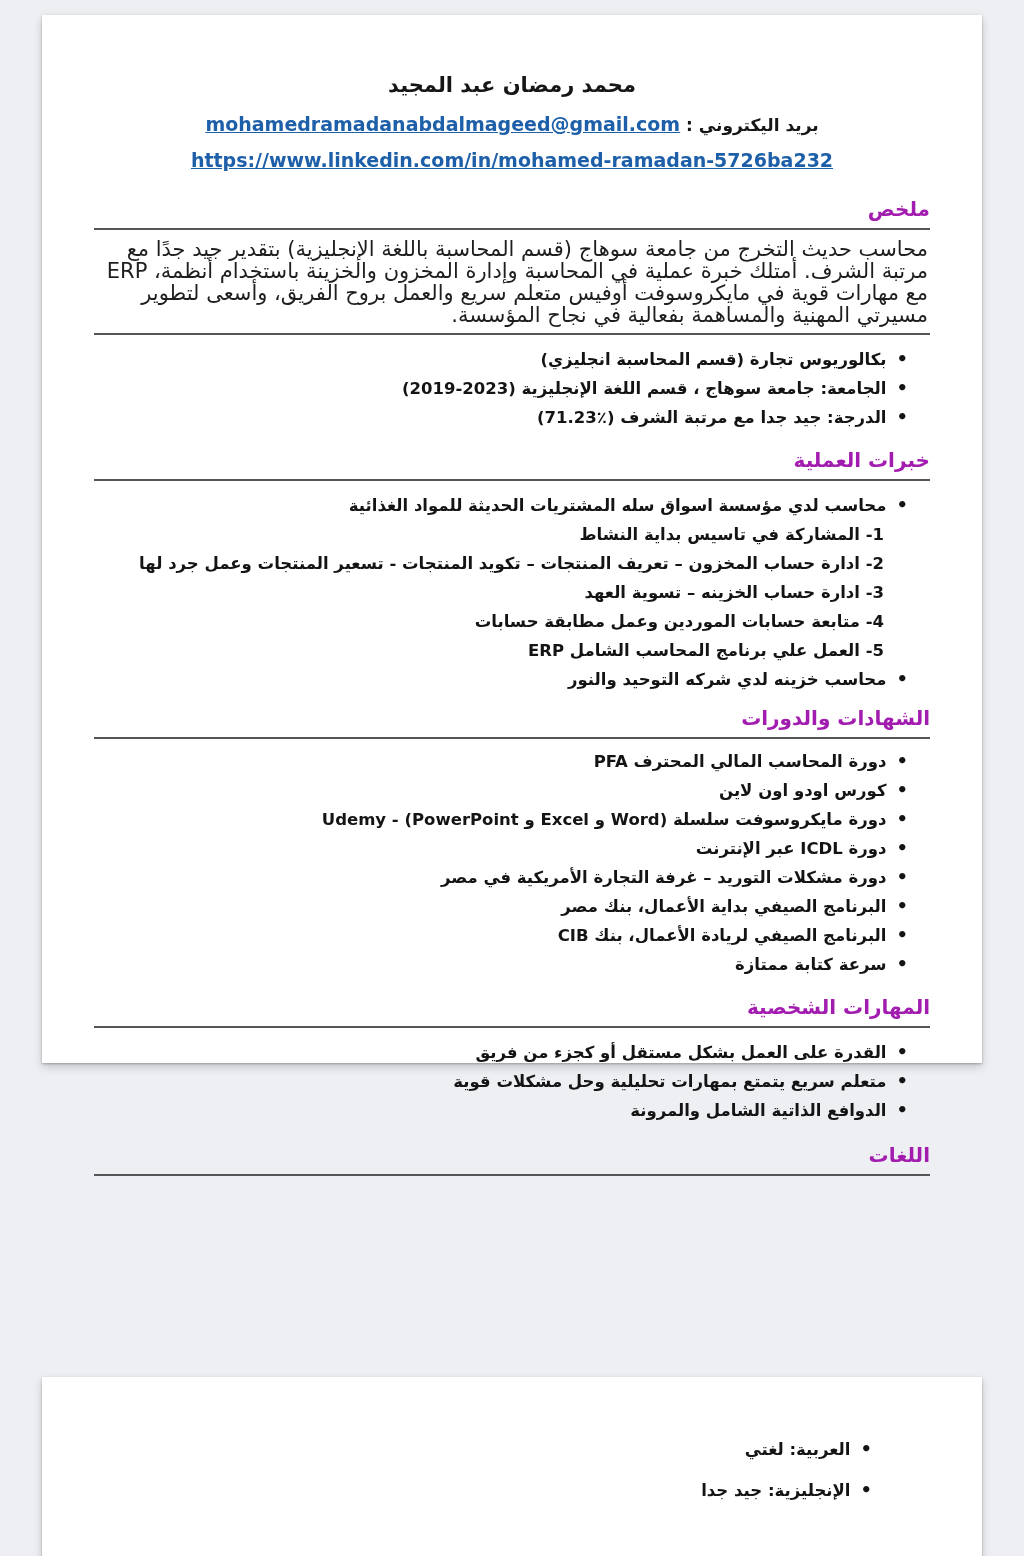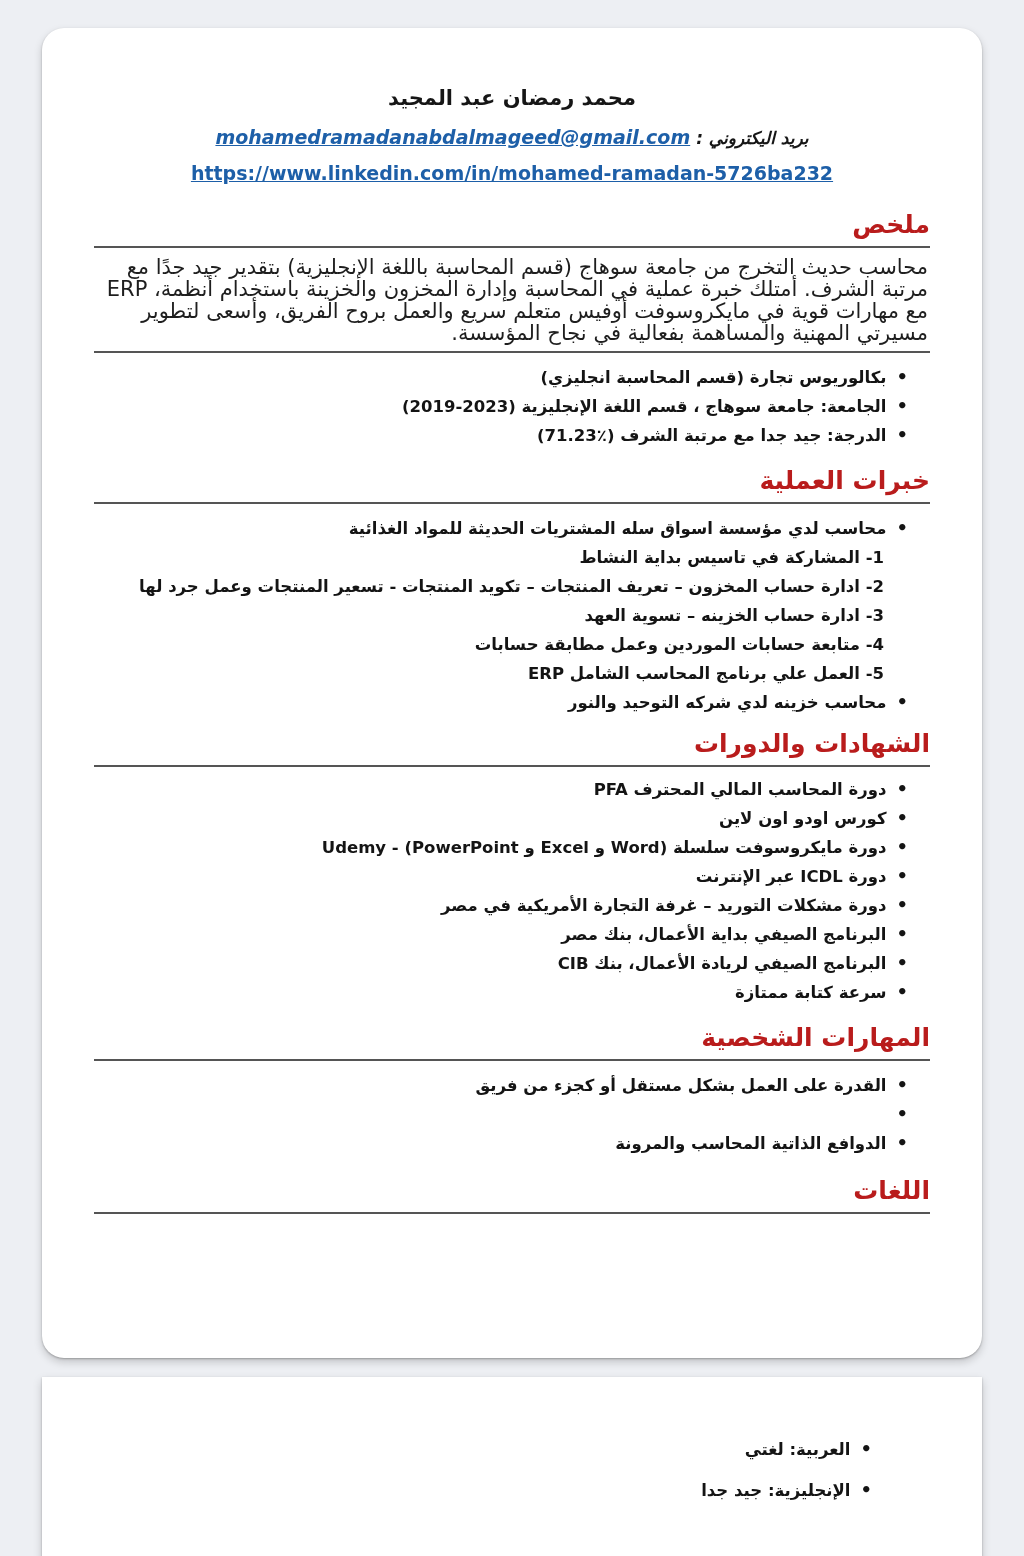--- a/index.html
+++ b/index.html
@@ -8,31 +8,31 @@
     background:#edeff3;
     overflow:hidden;
     font-family:"DejaVu Sans",sans-serif;
     position:relative;
   }
   .page{
     position:absolute;left:42px;width:940px;background:#ffffff;
     box-shadow:0 1px 2px rgba(0,0,0,.25),0 4px 9px rgba(0,0,0,.18);
     direction:rtl;box-sizing:border-box;padding:0 52px;color:#161616;
   }
-  .page1{top:28px;height:1330px;border-radius:22px;}
+  .page1{top:15px;height:1048px;}
   .page2{top:1377px;height:420px;padding-top:52px;}
   .name{margin-top:58px;text-align:center;font-weight:bold;font-size:21px;}
   .phone{margin-top:24px;text-align:center;font-weight:bold;font-size:17px;}
   .phone .num{letter-spacing:.5px;}
-  .email-line{margin-top:16px;text-align:center;font-weight:bold;font-size:17px;font-style:italic;}
+  .email-line{margin-top:16px;text-align:center;font-weight:bold;font-size:17px;}
   .email-line .link{font-size:19px;}
   .li-line{margin-top:14px;text-align:center;}
   .li-line .link{font-size:19px;font-weight:bold;}
   .link{color:#1d5fa8;text-decoration:underline;cursor:pointer;}
-  .sec-title{font-weight:bold;font-size:25px;color:#b91c1c;}
+  .sec-title{font-weight:bold;font-size:20px;color:#a21caf;}
   .mt-sum{margin-top:26px;}
   .mt-edu{margin-top:16px;}
   .mt-exp{margin-top:16px;}
   .mt-cert{margin-top:12px;}
   .mt-skill{margin-top:16px;}
   .mt-lang{margin-top:18px;}
   .rule{margin-top:7px;border-top:2px solid #555555;}
   .para{margin:8px 2px 0 10px;font-size:21px;line-height:22px;text-align:right;font-weight:normal;color:#1e1e1e;}
   .list{margin-top:10px;}
   .list.tight{margin-top:8px;}
@@ -148,24 +148,25 @@
 
   <div class="sec-title mt-skill">المهارات الشخصية</div>
   <div class="rule"></div>
   <div class="list">
     <div class="row">
       <span class="blt">•</span>
       <span>القدرة على العمل بشكل مستقل أو كجزء من فريق</span>
     </div>
     <div class="row">
       <span class="blt">•</span>
+      <span>متعلم سريع يتمتع بمهارات تحليلية وحل مشكلات قوية</span>
     </div>
     <div class="row">
       <span class="blt">•</span>
-      <span>الدوافع الذاتية المحاسب والمرونة</span>
+      <span>الدوافع الذاتية الشامل والمرونة</span>
     </div>
   </div>
 
   <div class="sec-title mt-lang">اللغات</div>
   <div class="rule"></div>
 
 </div>
 
 <div class="page page2">
   <div class="row">

